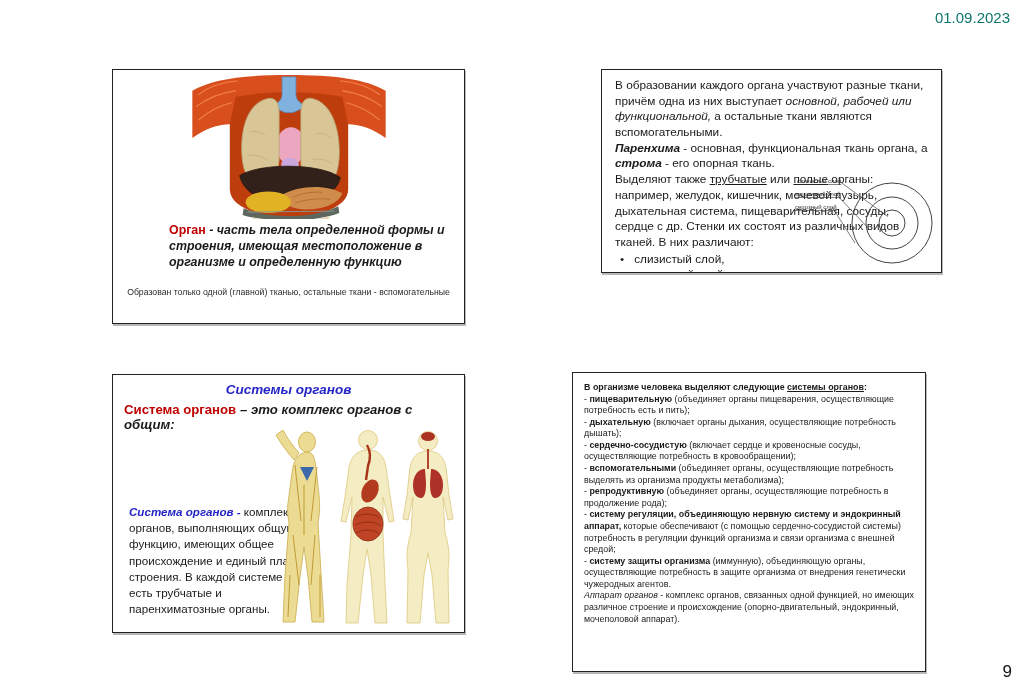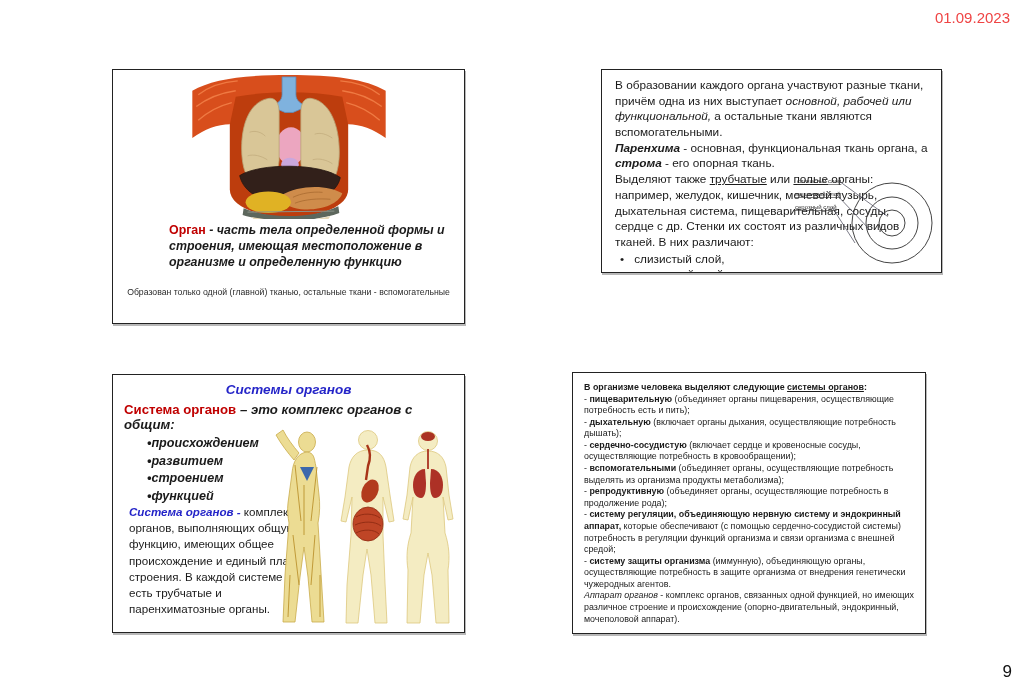--- a/index.html
+++ b/index.html
@@ -1,30 +1,30 @@
 <!DOCTYPE html>
 <html><head>
 <meta charset="utf-8">
 <style>
   html,body{margin:0;padding:0;}
   body{
     width:1024px;height:700px;background:#ffffff;position:relative;overflow:hidden;
     font-family:"Liberation Sans", sans-serif;color:#1a1a1a;
   }
-  .date{position:absolute;top:9px;right:14px;font-size:15px;color:#ef4444;}
+  .date{position:absolute;top:9px;right:14px;font-size:15px;color:#0f766e;}
   .page-num{position:absolute;top:662px;right:12px;font-size:17px;color:#111;}
 
   .slide{
     position:absolute;background:#fff;border:1.4px solid #222;
     box-shadow:1px 2px 0 rgba(125,125,125,.55);box-sizing:border-box;overflow:hidden;
   }
   .slide.tl{left:112px;top:69px;width:353px;height:255px;}
   .slide.tr{left:601px;top:69px;width:341px;height:204px;}
   .slide.bl{left:112px;top:374px;width:353px;height:259px;}
-  .slide.br{left:572px;top:372px;width:354px;height:262px;}
+  .slide.br{left:572px;top:372px;width:354px;height:300px;}
 
   .title{margin:7px 4px 0;text-align:center;font-size:13.5px;font-weight:bold;font-style:italic;color:#2424c8;}
 
   
   .torso{display:block;margin:3px auto 0;}
   .def{margin:4px 8px 16px 56px;font-size:12.4px;font-weight:bold;font-style:italic;line-height:1.28;}
   .def .seg-red{font-style:normal;}
   .footnote{margin:6px 2px 0;text-align:center;font-size:8.7px;color:#2a2a2a;}
 
   
@@ -135,26 +135,20 @@
     <line x1="37" y1="34" x2="60" y2="70"></line>
     <text x="2" y="10">слизистый слой</text>
     <text x="0" y="23">мышечный слой</text>
     <text x="0" y="36">серозный слой</text>
   </svg>
 </section>
 
 <section class="slide bl">
   <h2 class="title">Системы органов</h2>
   <p class="heading"><span class="seg-red">Система органов</span><span class="seg-bi"> – это комплекс органов с общим:</span></p>
-  <div class="bl-bullets">
-    <p>•происхождением</p>
-    <p>•развитием</p>
-    <p>•строением</p>
-    <p>•функцией</p>
-  </div>
   <p class="side-note"><span class="seg-blue">Система органов - </span><span>комплекс органов, выполняющих общую функцию, имеющих общее происхождение и единый план строения. В каждой системе есть трубчатые и паренхиматозные органы.</span></p>
 
   <svg class="figures" width="190" height="206" viewBox="0 0 190 206">
 
     <g stroke="#c9ab4a" stroke-width="0.8">
       <ellipse cx="36" cy="17" rx="8.5" ry="10" fill="#ecdc93"></ellipse>
       <path d="M28,28 C22,21 16,13 12,5 L5,10 C10,19 17,28 23,35 Z" fill="#ecdc93"></path>
       <path d="M36,27 C27,28 22,36 21,48 L17,78 C16,86 17,92 18,98 L14,150 L12,197 L24,197 L29,152 L33,122 L37,152 L41,197 L53,197 L50,148 L47,98 C49,88 49,78 48,70 L45,42 C43,32 43,28 36,27 Z" fill="#ecdc93"></path>
       <path d="M24,40 L30,96 M46,42 L40,96 M33,60 L33,110 M22,110 L28,160 M44,110 L40,160 M19,150 L17,192 M49,150 L49,192" stroke="#bb922e" stroke-width="0.9" fill="none"></path>
       <path d="M29,42 L43,42 L36,56 Z" fill="#3c68ac" stroke="none"></path>

